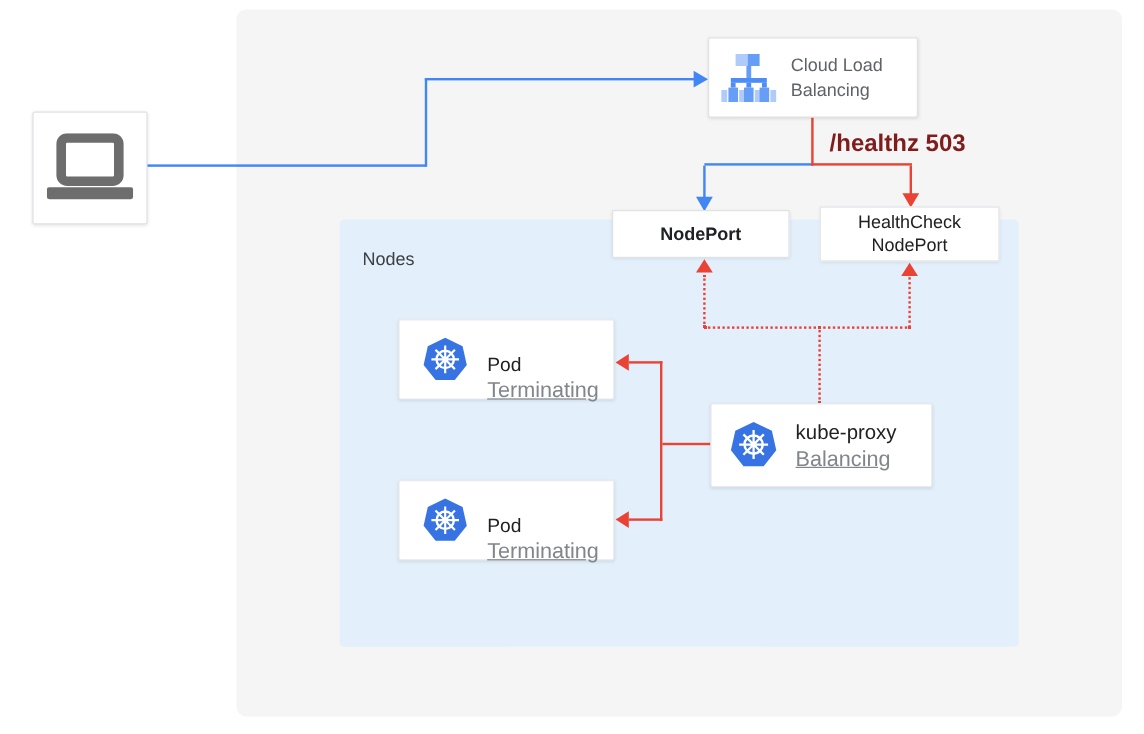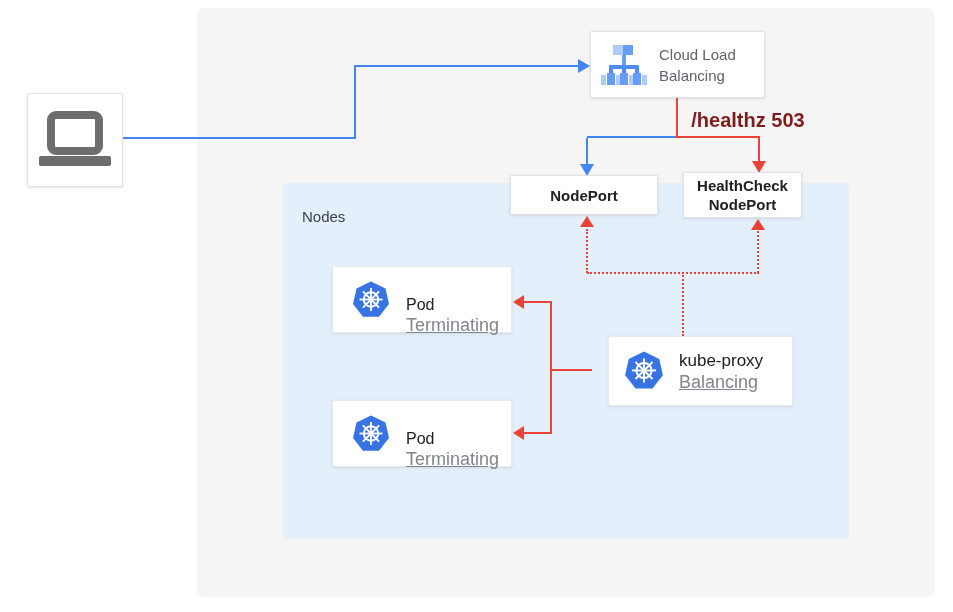--- a/index.html
+++ b/index.html
@@ -27,27 +27,27 @@
   .clb-box{left:590px;top:31px;width:175px;height:67px;border-radius:2px;
     display:flex;align-items:center;gap:12px;padding-left:10px;}
   .clb-text{font-size:15px;line-height:21px;color:#5f6368;}
   .healthz{
     position:absolute;left:688px;top:109px;width:120px;z-index:2;
     font-size:20px;font-weight:bold;color:#7f1d1d;text-align:center;
   }
   .nodeport-box{left:510px;top:175px;width:148px;height:40px;
     display:flex;align-items:center;justify-content:center;
     font-size:15px;font-weight:bold;color:#202124;}
-  .hc-box{left:683px;top:172px;width:119px;height:46px;
+  .hc-box{left:683px;top:172px;width:150px;height:46px;
     display:flex;align-items:center;justify-content:center;text-align:center;
-    font-size:15px;font-weight:bold;color:#202124;line-height:19px;}
+    font-size:15px;font-weight:normal;color:#202124;line-height:19px;}
   .pod-box{width:180px;height:67px;border:1px solid #e8eaed;border-radius:2px;
     display:flex;align-items:center;gap:15px;padding-left:18px;}
   .pod1{left:332px;top:266px;} .pod2{left:332px;top:400px;}
-  .kproxy-box{left:608px;top:336px;width:185px;height:70px;border:1px solid #e8eaed;
+  .kproxy-box{left:592px;top:336px;width:185px;height:70px;border:1px solid #e8eaed;
     border-radius:2px;display:flex;align-items:center;gap:14px;padding-left:14px;}
   .box-title{font-size:16px;color:#202124;line-height:21px;margin-top:30px;}
   .box-sub{font-size:18px;color:#80868b;line-height:20px;text-decoration:underline;}
   .kp-title{font-size:17px;color:#202124;line-height:22px;}
 
   
   .ln{position:absolute;z-index:1;}
   .blue{background:#4285f4;} .red{background:#ea4335;}
   .dotv{width:0;border-left:2px dotted #ea4335;background:none;}
   .doth{height:0;border-top:2px dotted #ea4335;background:none;}

